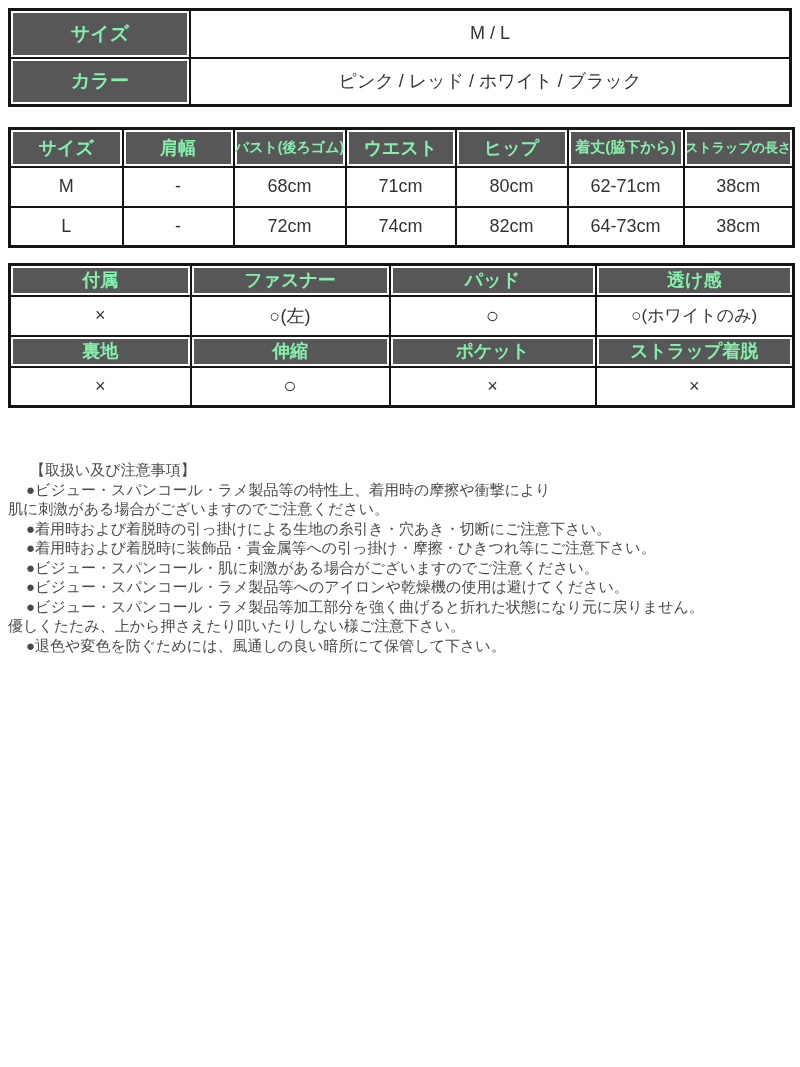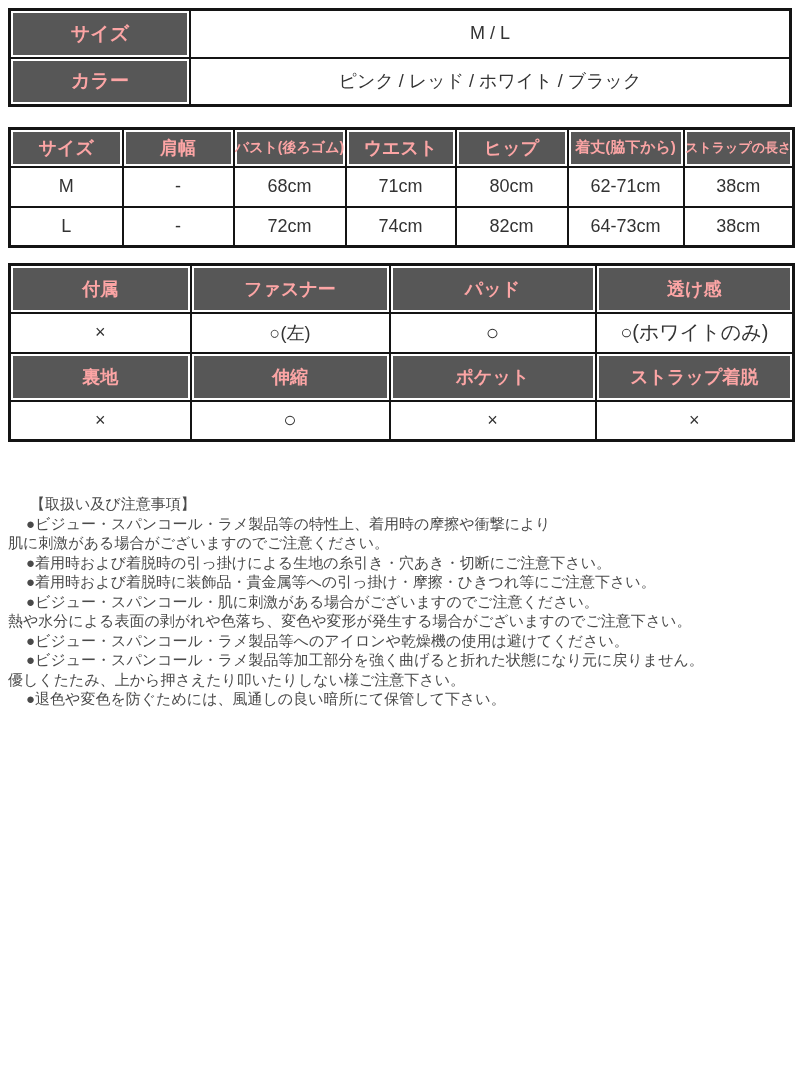--- a/index.html
+++ b/index.html
@@ -21,21 +21,21 @@
   th, td {
     border: 2px solid #141414;
     text-align: center;
     vertical-align: middle;
     padding: 0;
     overflow: hidden;
     white-space: nowrap;
   }
   .hdr {
     background: #575757;
-    color: #fca5a5;
+    color: #86efac;
     font-weight: bold;
     box-shadow: inset 0 0 0 2px #ffffff; 
   }
 
   
   .t1 tr { height: 48px; }
   .t1 .hdr { font-size: 19px; width: 178px; }
   .t1 td { font-size: 18px; color: #333333; margin-left: 45px; }
 
   
@@ -43,26 +43,26 @@
   .t2 tr.h { height: 38px; }
   .t2 tr.d { height: 40px; }
   .t2 td { font-size: 18px; color: #333333; }
   .fs18 { font-size: 18px; }
   .fs15 { font-size: 15px; }
   .fs14 { font-size: 14px; }
   .fs13 { font-size: 13px; }
 
   
   .t3 { margin-top: 15px; }
-  .t3 tr.h { height: 48px; }
+  .t3 tr.h { height: 31px; }
   .t3 tr.d { height: 40px; }
   .t3 .hdr { font-size: 18px; }
   .t3 td { font-size: 18px; color: #333333; }
   .t3 td.big-circle { font-size: 22px; }
-  .t3 td.small-text { font-size: 20px; }
+  .t3 td.small-text { font-size: 17px; }
 
   
   .notes {
     margin-top: 52px;
     font-size: 15px;
     line-height: 19.5px;
     color: #4a4a4a;
   }
   .notes .line { white-space: nowrap; }
   .notes .title  { padding-left: 22px; }
@@ -163,20 +163,19 @@
   </tbody>
     </table>
 
   <div class="notes">
     <div class="line title">【取扱い及び注意事項】</div>
     <div class="line bullet">●ビジュー・スパンコール・ラメ製品等の特性上、着用時の摩擦や衝撃により</div>
     <div class="line wrap">肌に刺激がある場合がございますのでご注意ください。</div>
     <div class="line bullet">●着用時および着脱時の引っ掛けによる生地の糸引き・穴あき・切断にご注意下さい。</div>
     <div class="line bullet">●着用時および着脱時に装飾品・貴金属等への引っ掛け・摩擦・ひきつれ等にご注意下さい。</div>
     <div class="line bullet">●ビジュー・スパンコール・肌に刺激がある場合がございますのでご注意ください。</div>
-    <div class="line wrap">熱や水分による表面の剥がれや色落ち、変色や変形が発生する場合がございますのでご注意下さい。</div>
     <div class="line bullet">●ビジュー・スパンコール・ラメ製品等へのアイロンや乾燥機の使用は避けてください。</div>
     <div class="line bullet">●ビジュー・スパンコール・ラメ製品等加工部分を強く曲げると折れた状態になり元に戻りません。</div>
     <div class="line wrap">優しくたたみ、上から押さえたり叩いたりしない様ご注意下さい。</div>
     <div class="line bullet">●退色や変色を防ぐためには、風通しの良い暗所にて保管して下さい。</div>
   </div>
 
 </div>
 
 </body></html>

